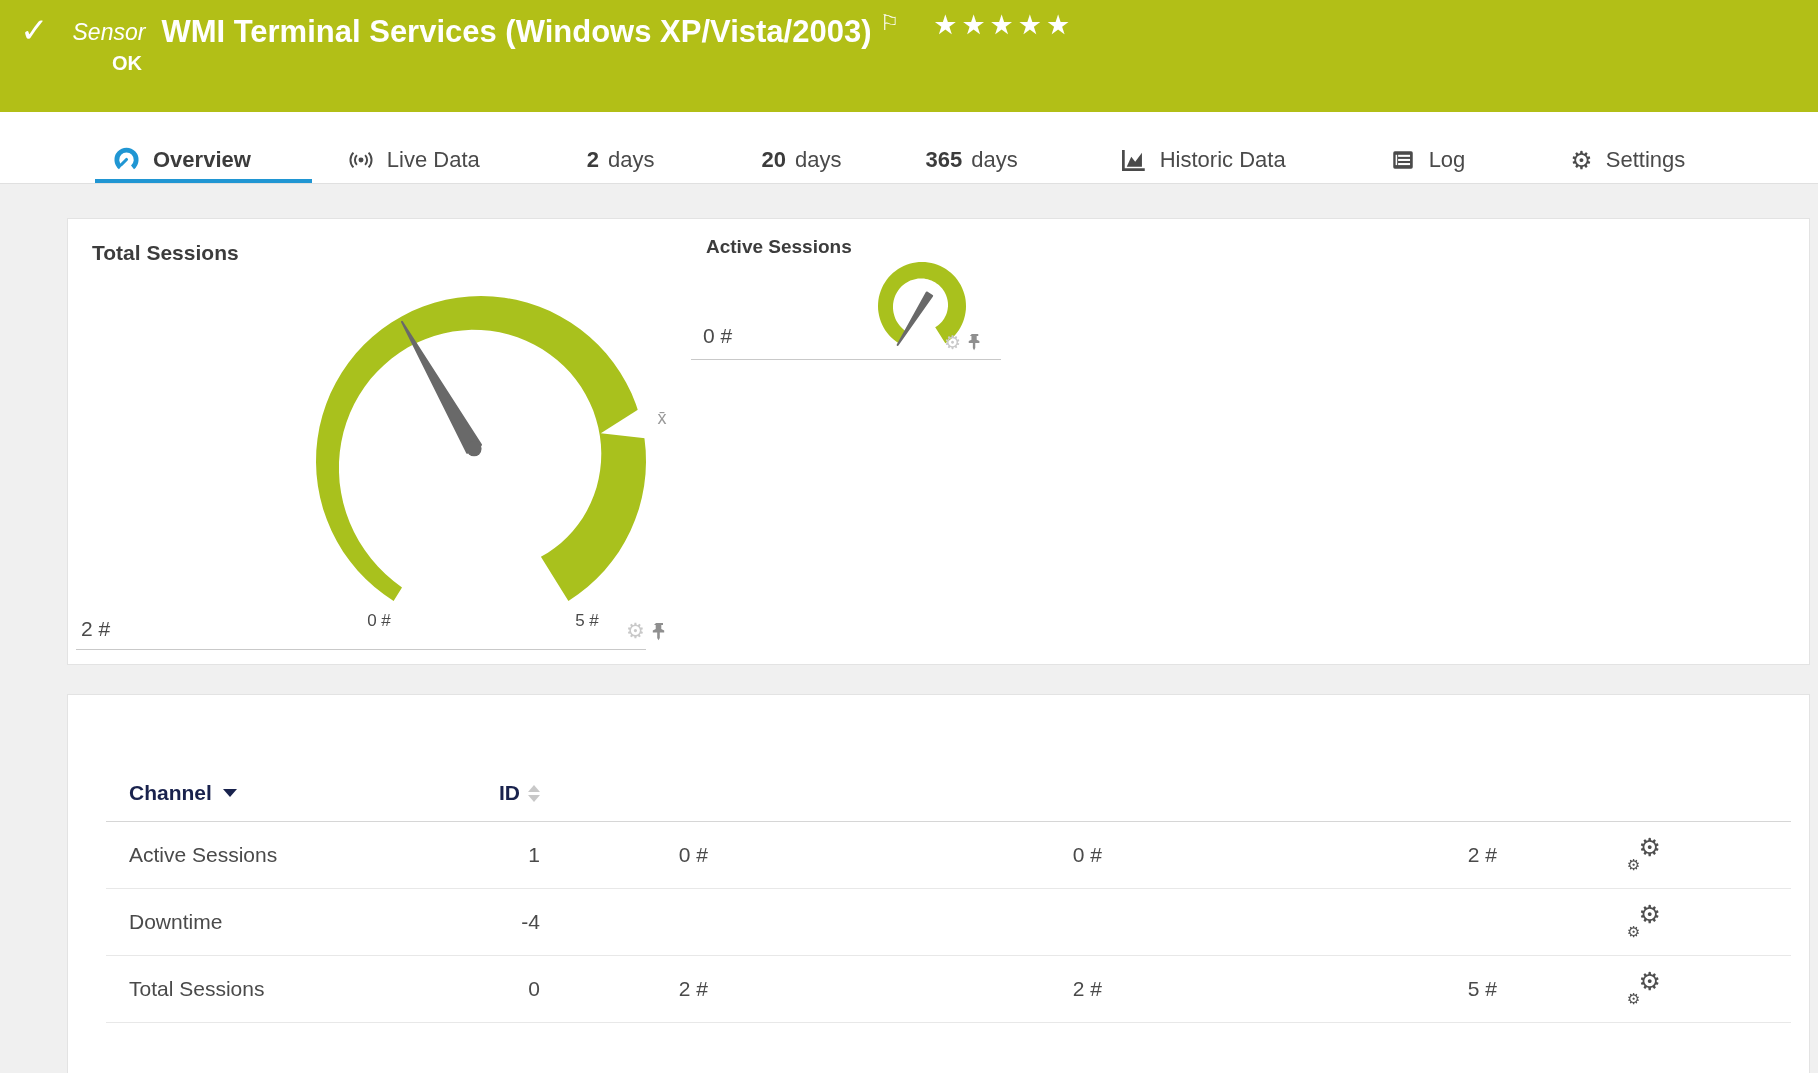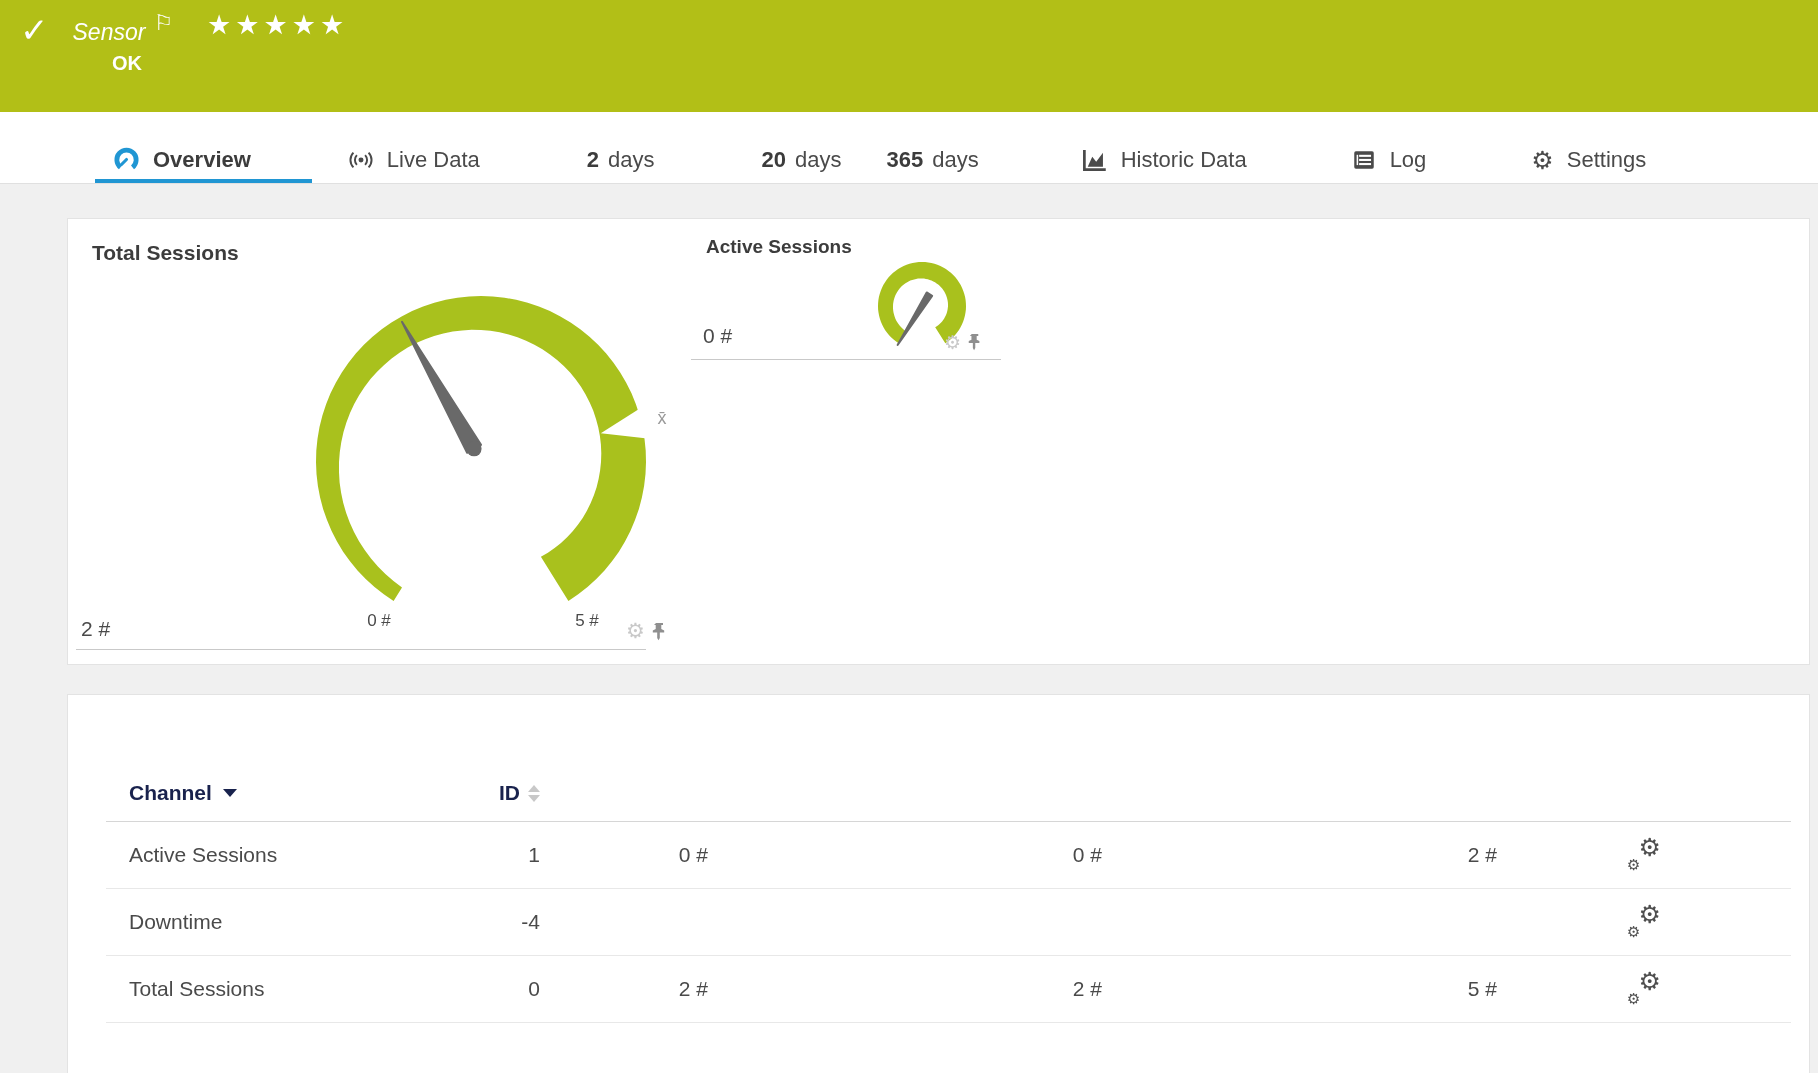--- a/index.html
+++ b/index.html
@@ -20,21 +20,21 @@
   
   .tabbar { position:absolute; top:112px; left:0; width:1818px; height:72px; background:#fff; border-bottom:1px solid #e0e0e0; }
   .tabs { position:absolute; left:0; bottom:10px; display:flex; align-items:flex-end; }
   .tab { display:flex; align-items:center; font-size:22px; color:#4a4a4a; cursor:pointer; white-space:nowrap; }
   .tab .ticon { display:inline-flex; margin-right:13px; }
   .tab .num { font-weight:bold; color:#3c3c3c; margin-right:9px; }
   .tab-overview { margin-left:113px; font-weight:bold; color:#3c3c3c; }
   .tab-live { margin-left:97px; }
   .tab-2d { margin-left:107px; }
   .tab-30d { margin-left:107px; }
-  .tab-365d { margin-left:45px; }
+  .tab-365d { margin-left:84px; }
   .tab-historic { margin-left:102px; }
   .tab-log { margin-left:104px; }
   .tab-settings { margin-left:105px; }
   .tab-underline { position:absolute; left:95px; bottom:0; width:217px; height:4px; background:#2096d3; }
   .gearglyph { font-family:"DejaVu Sans",sans-serif; }
 
   
   .panel { position:absolute; left:67px; width:1743px; background:#fff; border:1px solid #e3e3e3; }
   .panel1 { top:218px; height:447px; }
   .panel2 { top:694px; height:420px; }
@@ -81,20 +81,21 @@
 </style>
 </head>
 <body>
 
 <div class="page">
 
   <div class="hdr">
     <div class="hdr-row">
       <span class="hdr-check">✓</span>
       <span class="hdr-sensor">Sensor</span>
+      <span class="hdr-title">WMI Terminal Services (Windows XP/Vista/2003)</span>
       <span class="hdr-flag">⚐</span>
       <span class="hdr-stars">★★★★★</span>
     </div>
     <div class="hdr-status">OK</div>
   </div>
 
   <div class="tabbar">
     <div class="tabs">
       <div class="tab tab-overview">
         <span class="ticon">

